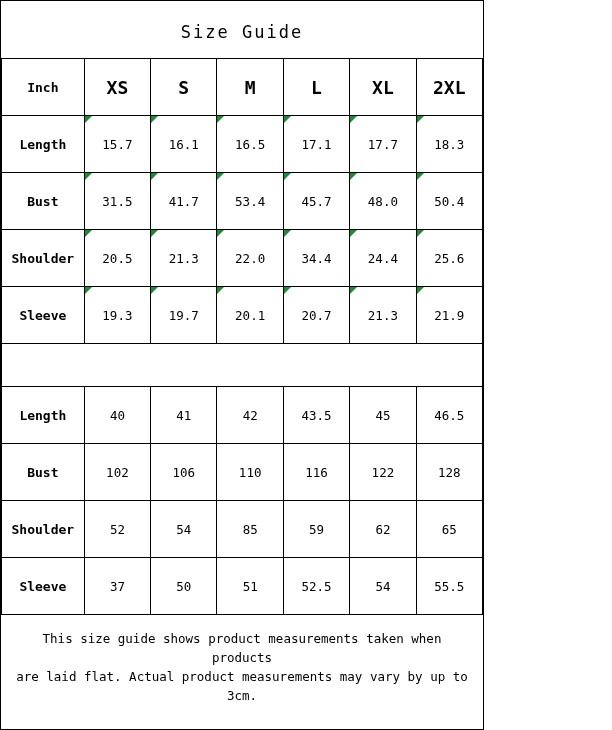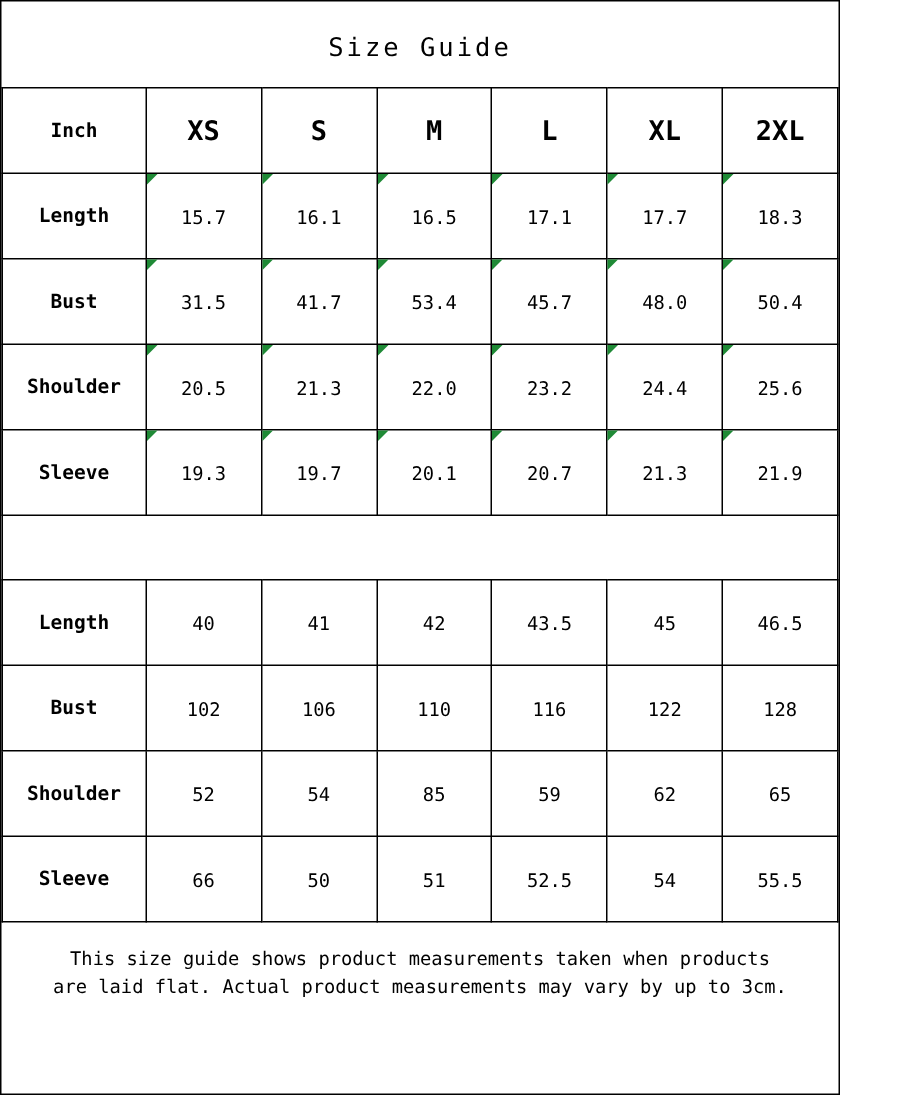--- a/index.html
+++ b/index.html
@@ -9,21 +9,21 @@
   }
   body {
     width: 612px;
     height: 730px;
     font-family: "DejaVu Sans Mono", monospace;
     color: #000000;
     overflow: hidden;
   }
   .page {
     position: relative;
-    width: 560px;
+    width: 484px;
     height: 730px;
     box-sizing: border-box;
     border: 1px solid #000000;
     background: #ffffff;
   }
   .title {
     text-align: center;
     font-size: 17px;
     letter-spacing: 2px;
     padding-top: 21px;
@@ -131,21 +131,21 @@
           <td class="marked">53.4</td>
           <td class="marked">45.7</td>
           <td class="marked">48.0</td>
           <td class="marked">50.4</td>
         </tr>
         <tr>
           <td class="rowhead">Shoulder</td>
           <td class="marked">20.5</td>
           <td class="marked">21.3</td>
           <td class="marked">22.0</td>
-          <td class="marked">23.2</td>
+          <td class="marked">34.4</td>
           <td class="marked">24.4</td>
           <td class="marked">25.6</td>
         </tr>
         <tr>
           <td class="rowhead">Sleeve</td>
           <td class="marked">19.3</td>
           <td class="marked">19.7</td>
           <td class="marked">20.1</td>
           <td class="marked">20.7</td>
           <td class="marked">21.3</td>
@@ -189,21 +189,21 @@
           <td class="rowhead">Shoulder</td>
           <td>52</td>
           <td>54</td>
           <td>85</td>
           <td>59</td>
           <td>62</td>
           <td>65</td>
         </tr>
         <tr>
           <td class="rowhead">Sleeve</td>
-          <td>66</td>
+          <td>37</td>
           <td>50</td>
           <td>51</td>
           <td>52.5</td>
           <td>54</td>
           <td>55.5</td>
         </tr>
       </tbody>
     </table>
 
   </div>

